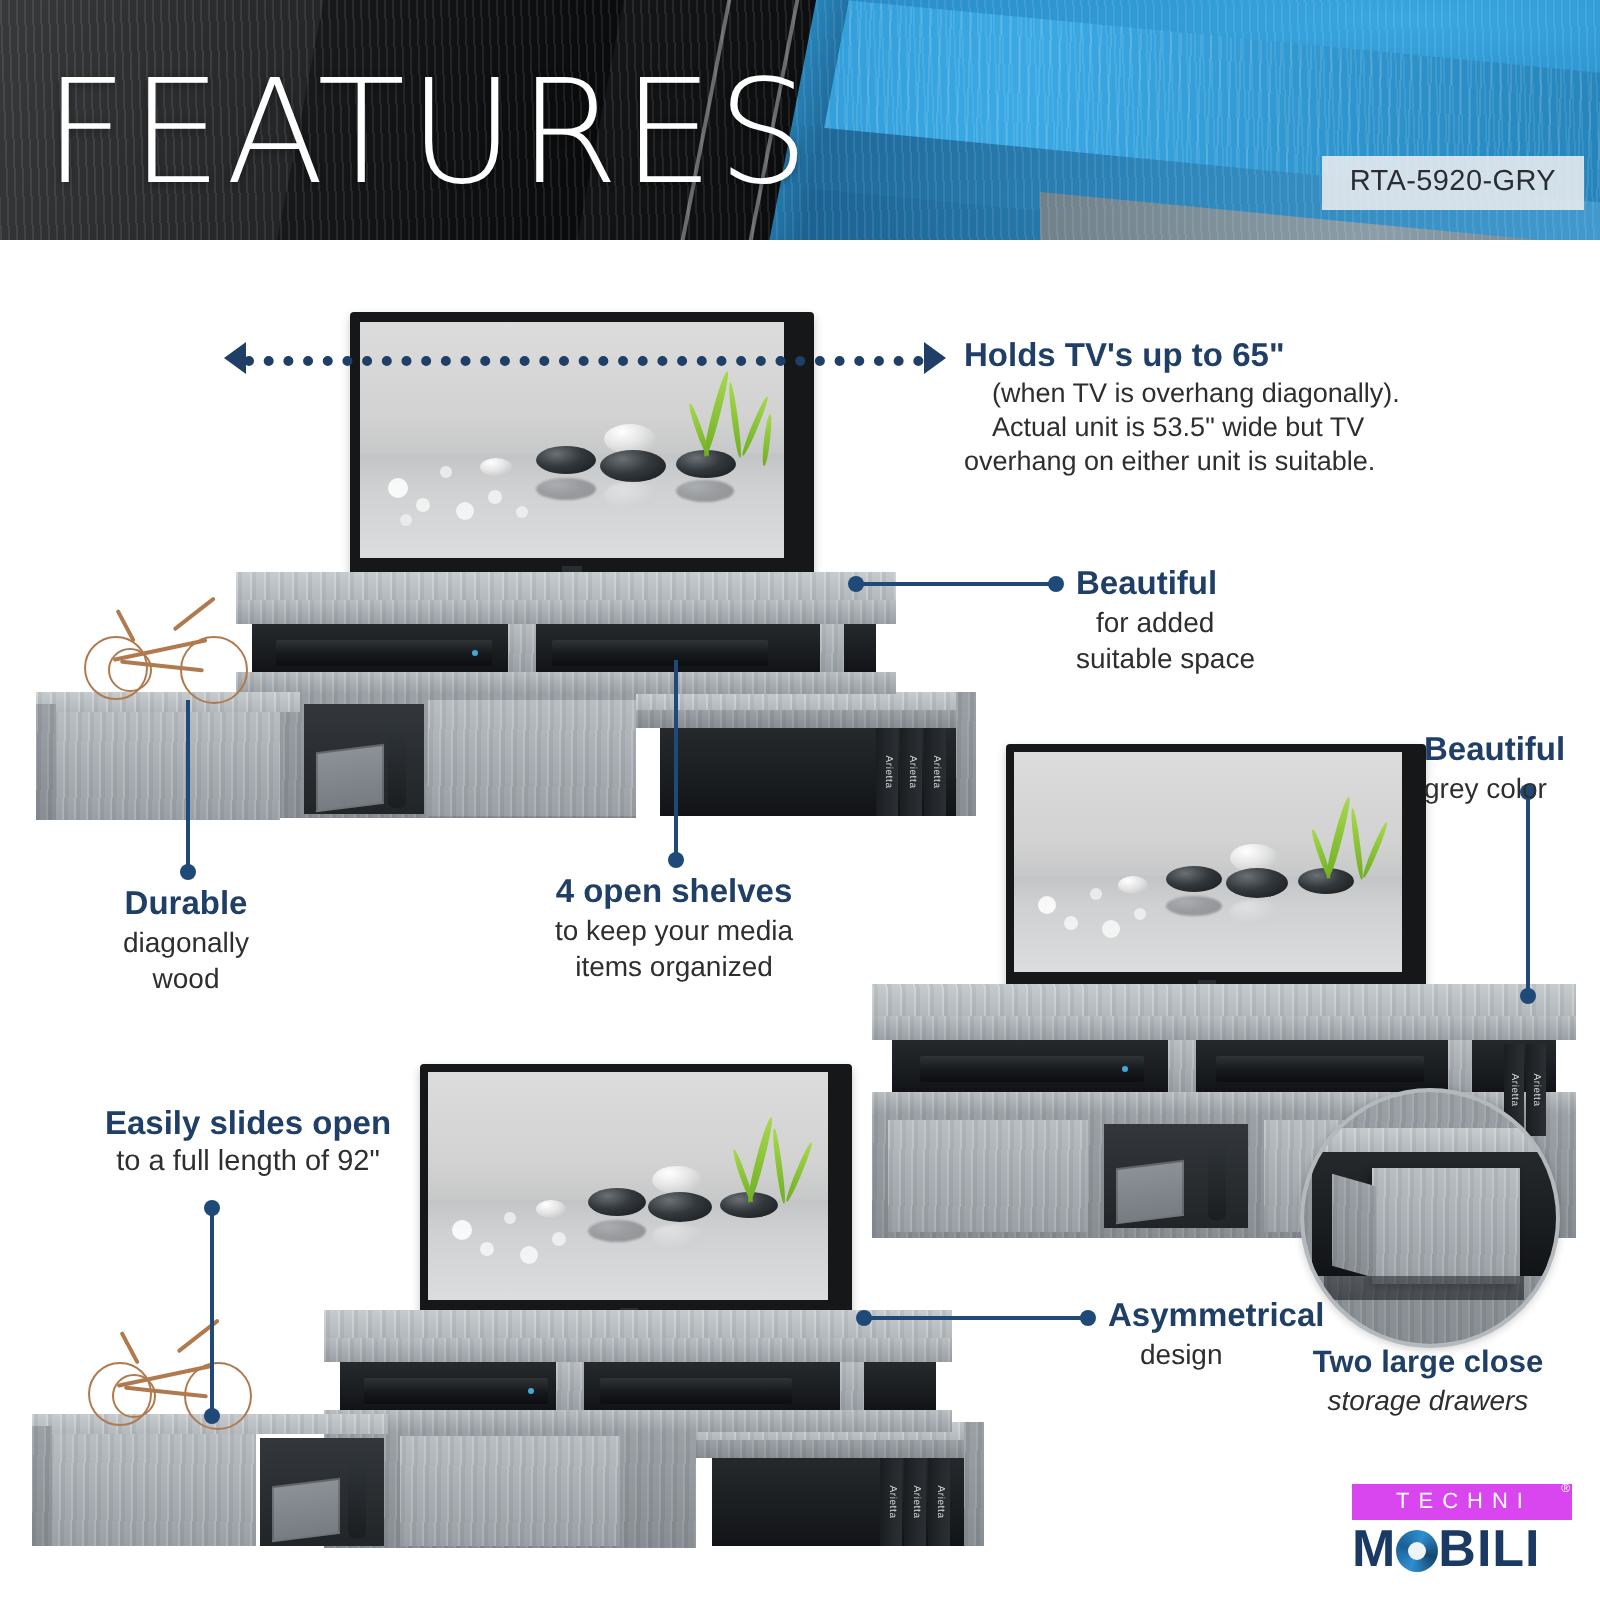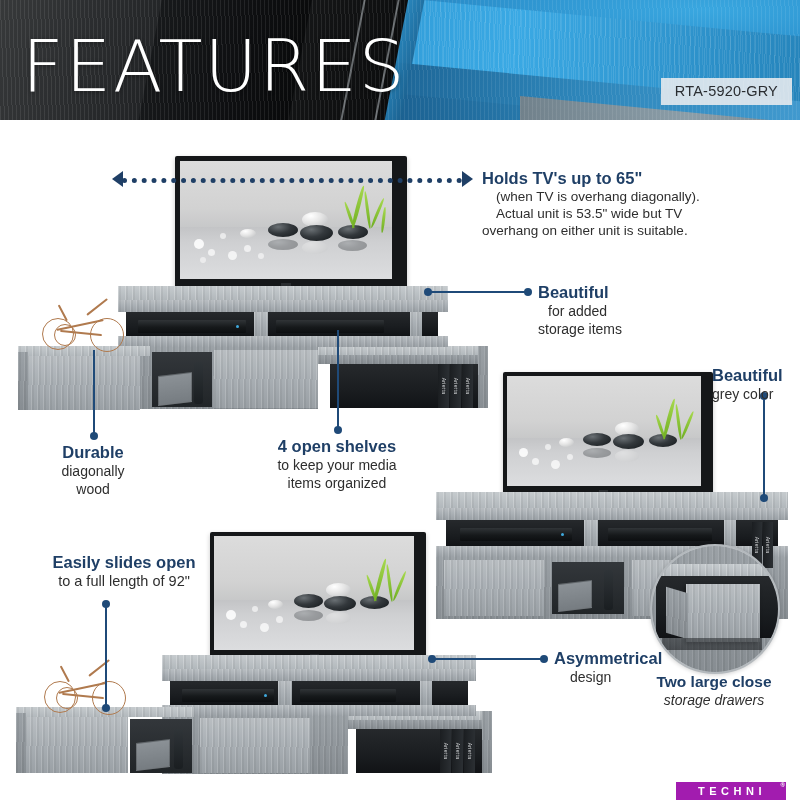--- a/index.html
+++ b/index.html
@@ -113,23 +113,23 @@
   .bike{position:absolute;}
   .bike .w{position:absolute;border:1.6px solid #b07a4e;border-radius:50%;background:transparent;}
   .bike .bar{position:absolute;background:#b07a4e;height:1.6px;border-radius:1px;}
 
   
   .magnifier{position:absolute;border-radius:50%;overflow:hidden;
       border:2px solid #b4b9bd;background:#cfd4d7;box-shadow:0 1px 4px rgba(0,0,0,.18);}
 
   
   .logo{position:absolute;}
-  .logo-techni{position:relative;background:#a21caf;color:#fff;
-      font-size:11px;font-weight:bold;letter-spacing:4.5px;
-      padding:3px 5px 3px 7px;text-align:center;margin-top:40px;}
+  .logo-techni{position:relative;background:#d946ef;color:#fff;
+      font-size:11px;font-weight:normal;letter-spacing:4.5px;
+      padding:3px 5px 3px 7px;text-align:center;}
   .logo-mobili{position:relative;color:#1b3a63;font-weight:bold;font-size:26px;
       letter-spacing:.5px;line-height:27px;margin-top:1px;}
   .swirl{position:absolute;border-radius:50%;
       background:conic-gradient(from 200deg,#2f8fd0 0deg,#1b5f95 90deg,#2f8fd0 180deg,#14456e 270deg,#2f8fd0 360deg);}
   .swirl::after{content:"";position:absolute;left:27%;top:27%;width:46%;height:46%;
       border-radius:50%;background:#eef3f7;}
 </style>
 </head>
 <body>
 
@@ -244,21 +244,21 @@
     <div class="s" style="font-size:13.5px;line-height:17px;margin-left:14px;">Actual unit is 53.5" wide but TV</div>
     <div class="s" style="font-size:13.5px;line-height:17px;">overhang on either unit is suitable.</div>
   </div>
 
   <div class="dot" style="left:424px;top:288px;"></div>
   <div class="lead-h" style="left:428px;top:291px;width:98px;"></div>
   <div class="dot" style="left:524px;top:288px;"></div>
   <div class="ann left" style="left:538px;top:282px;width:180px;">
     <div class="h" style="font-size:16.5px;line-height:20px;">Beautiful</div>
     <div class="s" style="font-size:14px;line-height:18px;margin-left:10px;">for added</div>
-    <div class="s" style="font-size:14px;line-height:18px;">storage items</div>
+    <div class="s" style="font-size:14px;line-height:18px;">suitable space</div>
   </div>
 
   <div class="lead-v" style="left:93px;top:350px;height:86px;"></div>
   <div class="dot" style="left:90px;top:432px;"></div>
   <div class="ann center" style="left:22px;top:442px;width:142px;">
     <div class="h" style="font-size:16.5px;line-height:20px;">Durable</div>
     <div class="s" style="font-size:14px;line-height:18px;">diagonally</div>
     <div class="s" style="font-size:14px;line-height:18px;">wood</div>
   </div>
 

